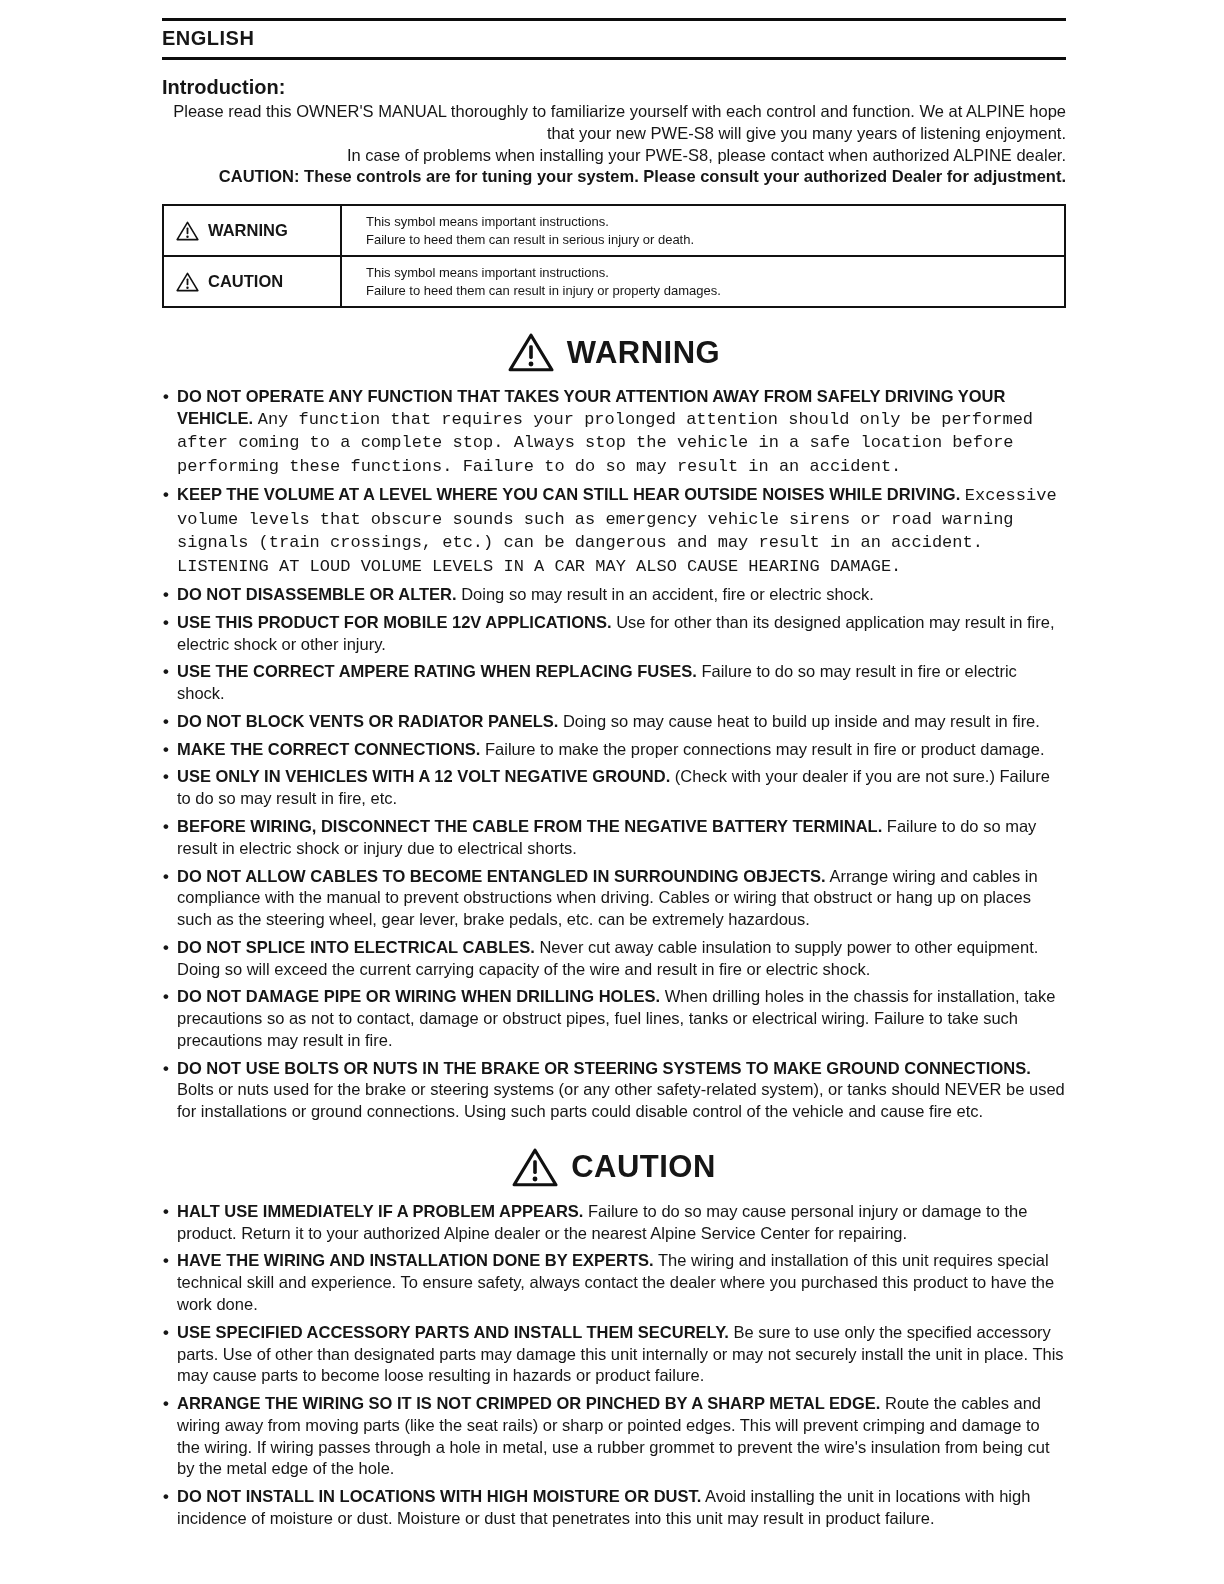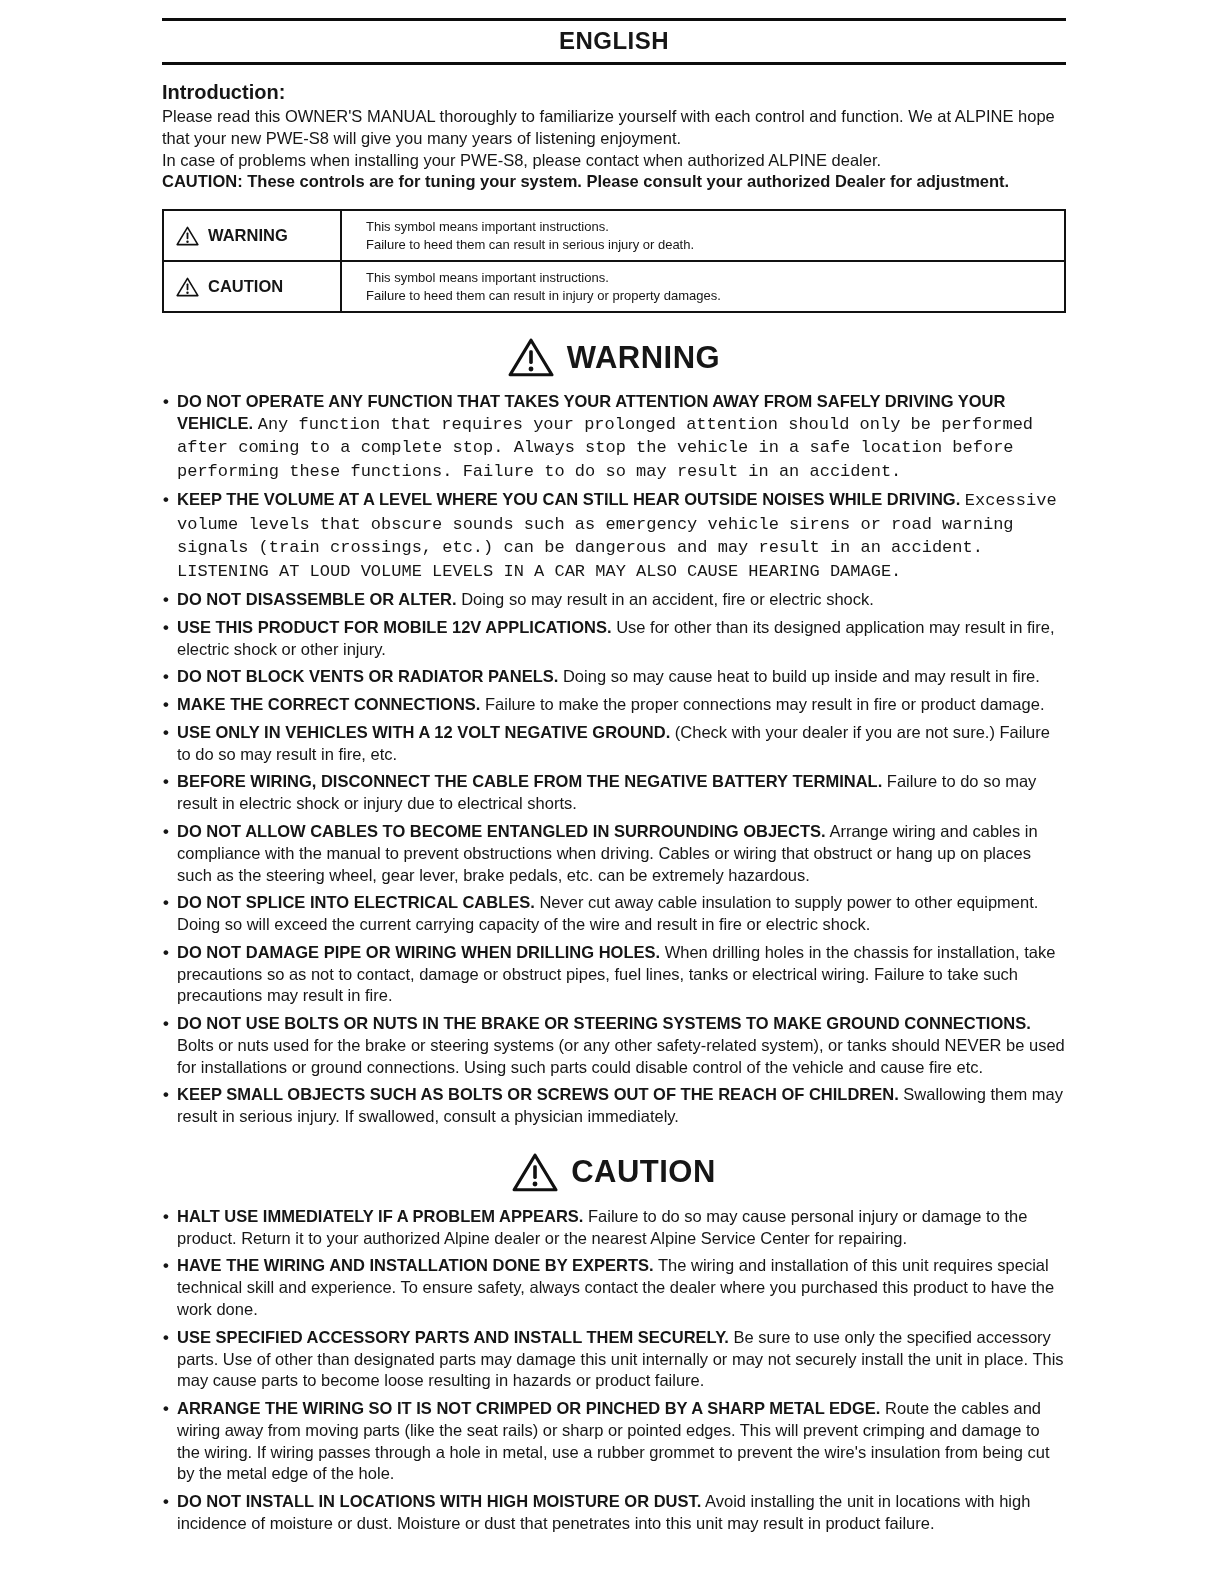--- a/index.html
+++ b/index.html
@@ -11,26 +11,26 @@
   }
   .page {
     position:relative;
     padding:12px 158px 40px 162px;
     box-sizing:border-box;
     width:1224px; min-height:1584px;
   }
   .rule { border-top:3px solid #0d0d0d; height:0; }
   .rule-top { margin-top:6px; }
   .lang-title {
-    text-align:center; font-size:24px; font-weight:bold;
+    font-size:20px; font-weight:bold;
     margin:6px 0 7px 0; letter-spacing:0.5px;
   }
   .intro { margin-top:16px; }
   .intro-heading { font-weight:bold; font-size:20px; margin-bottom:2px; }
-  .intro p { margin:0; font-size:16.5px; line-height:1.32; }
+  .intro p { margin:0; font-size:16.5px; line-height:1.32;text-align:right; }
   .intro p.bold { font-weight:bold; }
 
   .symbol-table { width:100%; border-collapse:collapse; margin:16px 0 8px 0; }
   .symbol-table td { border:2px solid #111; padding:7px 12px; vertical-align:middle; }
   .sym-cell { width:152px; }
   .sym-inner { display:flex; align-items:center; gap:9px; font-weight:bold; font-size:16.5px; }
   .tri { display:inline-block; }
   .sym-inner .tri { width:23px; height:20px; flex:none; }
   .desc-cell div { font-size:13px; line-height:1.35;margin-left:12px; }
 
@@ -114,38 +114,38 @@
   <ul class="bullet-list serif-body">
 
       <li class="bullet-item"><b class="item-lead">DO NOT OPERATE ANY FUNCTION THAT TAKES YOUR ATTENTION AWAY FROM SAFELY DRIVING YOUR VEHICLE.</b> <span class="item-text">Any function that requires your prolonged attention should only be performed after coming to a complete stop. Always stop the vehicle in a safe location before performing these functions. Failure to do so may result in an accident.</span></li>
 
       <li class="bullet-item"><b class="item-lead">KEEP THE VOLUME AT A LEVEL WHERE YOU CAN STILL HEAR OUTSIDE NOISES WHILE DRIVING.</b> <span class="item-text">Excessive volume levels that obscure sounds such as emergency vehicle sirens or road warning signals (train crossings, etc.) can be dangerous and may result in an accident. LISTENING AT LOUD VOLUME LEVELS IN A CAR MAY ALSO CAUSE HEARING DAMAGE.</span></li>
 
       <li class="bullet-item"><b class="item-lead">DO NOT DISASSEMBLE OR ALTER.</b> <span class="item-text">Doing so may result in an accident, fire or electric shock.</span></li>
 
       <li class="bullet-item"><b class="item-lead">USE THIS PRODUCT FOR MOBILE 12V APPLICATIONS.</b> <span class="item-text">Use for other than its designed application may result in fire, electric shock or other injury.</span></li>
 
+      <li class="bullet-item"><b class="item-lead">USE THE CORRECT AMPERE RATING WHEN REPLACING FUSES.</b> <span class="item-text">Failure to do so may result in fire or electric shock.</span></li>
 
       <li class="bullet-item"><b class="item-lead">DO NOT BLOCK VENTS OR RADIATOR PANELS.</b> <span class="item-text">Doing so may cause heat to build up inside and may result in fire.</span></li>
 
       <li class="bullet-item"><b class="item-lead">MAKE THE CORRECT CONNECTIONS.</b> <span class="item-text">Failure to make the proper connections may result in fire or product damage.</span></li>
 
       <li class="bullet-item"><b class="item-lead">USE ONLY IN VEHICLES WITH A 12 VOLT NEGATIVE GROUND.</b> <span class="item-text">(Check with your dealer if you are not sure.) Failure to do so may result in fire, etc.</span></li>
 
       <li class="bullet-item"><b class="item-lead">BEFORE WIRING, DISCONNECT THE CABLE FROM THE NEGATIVE BATTERY TERMINAL.</b> <span class="item-text">Failure to do so may result in electric shock or injury due to electrical shorts.</span></li>
 
       <li class="bullet-item"><b class="item-lead">DO NOT ALLOW CABLES TO BECOME ENTANGLED IN SURROUNDING OBJECTS.</b> <span class="item-text">Arrange wiring and cables in compliance with the manual to prevent obstructions when driving. Cables or wiring that obstruct or hang up on places such as the steering wheel, gear lever, brake pedals, etc. can be extremely hazardous.</span></li>
 
       <li class="bullet-item"><b class="item-lead">DO NOT SPLICE INTO ELECTRICAL CABLES.</b> <span class="item-text">Never cut away cable insulation to supply power to other equipment. Doing so will exceed the current carrying capacity of the wire and result in fire or electric shock.</span></li>
 
       <li class="bullet-item"><b class="item-lead">DO NOT DAMAGE PIPE OR WIRING WHEN DRILLING HOLES.</b> <span class="item-text">When drilling holes in the chassis for installation, take precautions so as not to contact, damage or obstruct pipes, fuel lines, tanks or electrical wiring. Failure to take such precautions may result in fire.</span></li>
 
       <li class="bullet-item"><b class="item-lead">DO NOT USE BOLTS OR NUTS IN THE BRAKE OR STEERING SYSTEMS TO MAKE GROUND CONNECTIONS.</b> <span class="item-text">Bolts or nuts used for the brake or steering systems (or any other safety-related system), or tanks should NEVER be used for installations or ground connections. Using such parts could disable control of the vehicle and cause fire etc.</span></li>
 
-      <li class="bullet-item"><b class="item-lead">KEEP SMALL OBJECTS SUCH AS BOLTS OR SCREWS OUT OF THE REACH OF CHILDREN.</b> <span class="item-text">Swallowing them may result in serious injury. If swallowed, consult a physician immediately.</span></li>
     </ul>
 
   <div class="section-heading">
     <svg class="tri" viewBox="0 0 64 56">
         <path d="M32 4 L61 52 L3 52 Z" fill="none" stroke="#111" stroke-width="4.5" stroke-linejoin="round"></path>
         <rect x="29.5" y="18" width="5" height="19" rx="2" fill="#111"></rect>
         <circle cx="32" cy="44" r="3.4" fill="#111"></circle>
       </svg>
     <span class="heading-text">CAUTION</span>
   </div>

